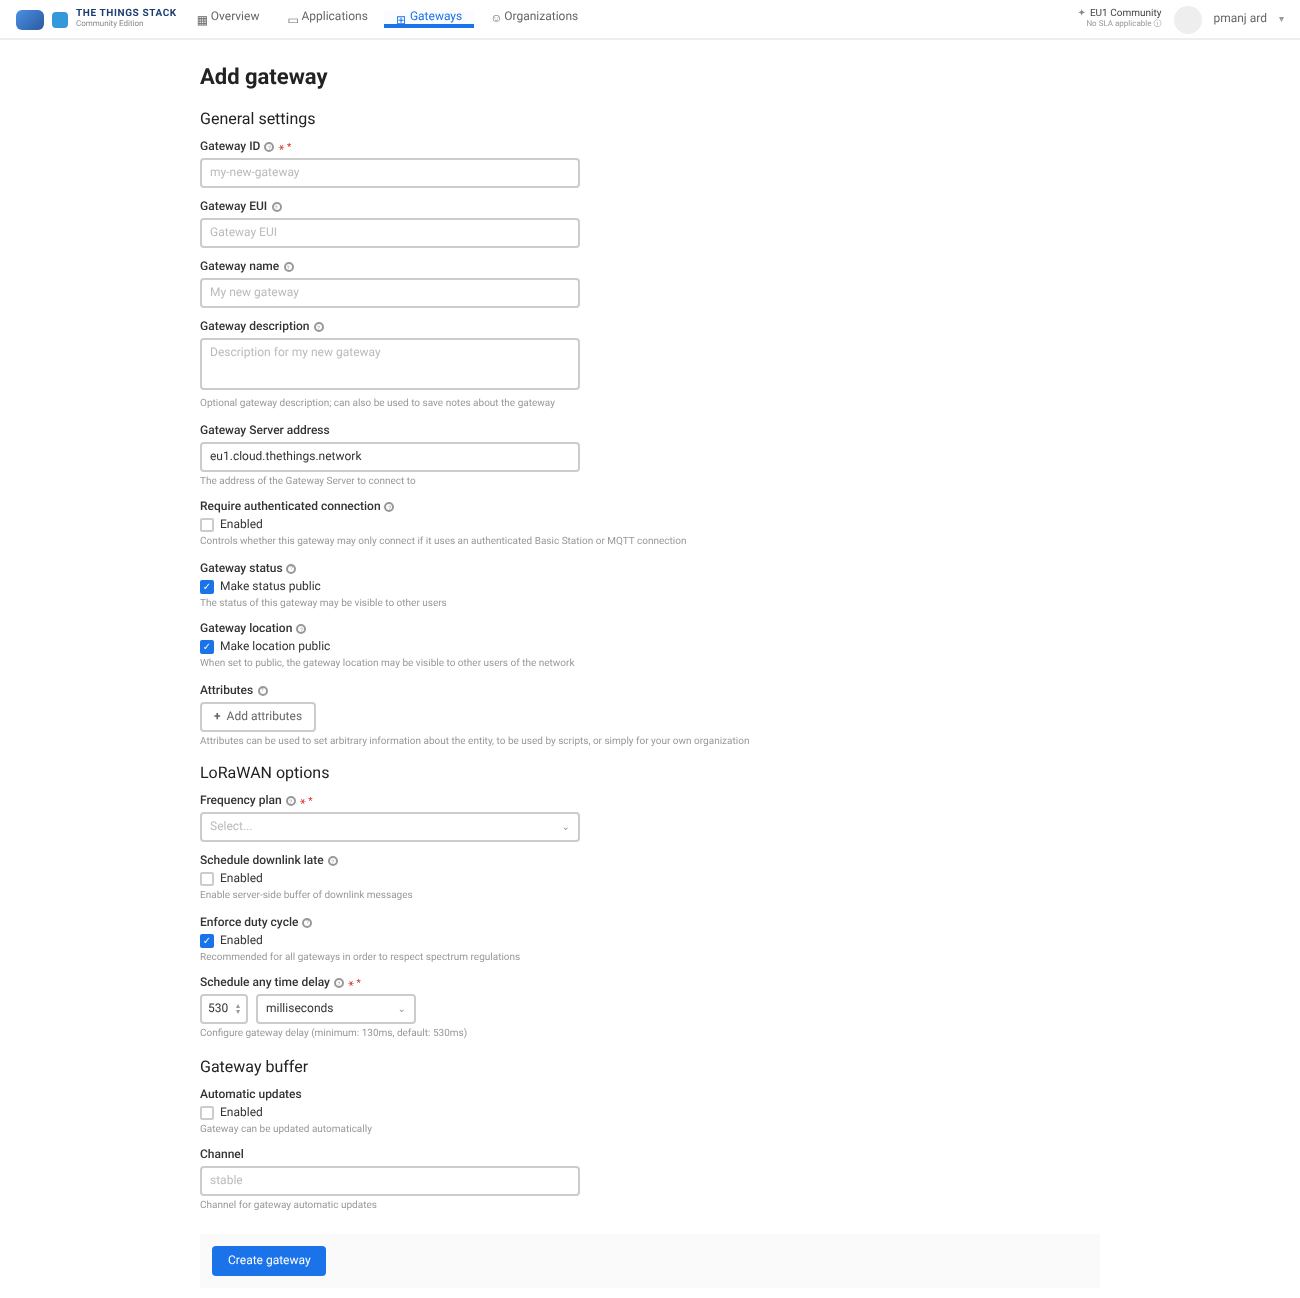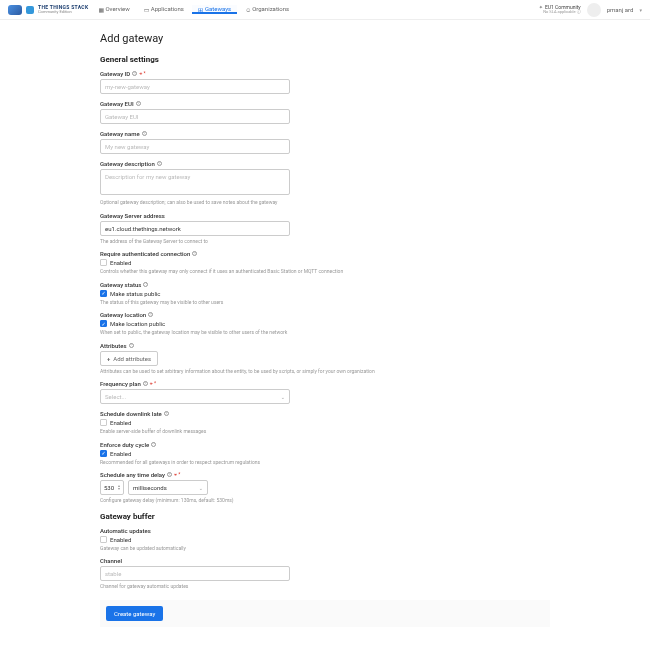--- a/index.html
+++ b/index.html
@@ -16,22 +16,22 @@
 .nav-tab.active{border-bottom-color:#1a73e8;color:#1a73e8;background:#fafcff}
 .nav-icon{width:5px;height:5px;display:inline-block}
 .top-right{display:flex;align-items:center;gap:6px}
 .cluster-info{text-align:right;line-height:1.1}
 .cluster-name{font-size:5px;color:#444;display:flex;align-items:center;gap:2px;justify-content:flex-end}
 .cluster-sub{font-size:4px;color:#999}
 .avatar{width:14px;height:14px;border-radius:50%;background:#eee}
 .user-name{font-size:6px;color:#666}
 .dropdown-caret{font-size:5px;color:#999}
 .page{padding:12px 100px 12px 100px;max-width:650px}
-h1{font-size:11px;font-weight:400;margin-bottom:10px;color:#222}
-h2{font-size:8px;font-weight:700;margin:8px 0 6px;color:#222}
+h1{font-size:11px;font-weight:700;margin-bottom:10px;color:#222}
+h2{font-size:8px;font-weight:400;margin:8px 0 6px;color:#222}
 .field{margin-bottom:6px}
 .label-row{display:flex;align-items:center;gap:2px;margin-bottom:2px}
 .label{font-size:6px;font-weight:500;color:#333}
 .help-icon{width:5px;height:5px;border:.5px solid #999;border-radius:50%;font-size:3px;color:#999;display:inline-flex;align-items:center;justify-content:center}
 .req{color:#d93025;font-size:5px}
 input[type=text],textarea,select,.select-box{width:190px;padding:3px 4px;font-size:6px;border:1px solid #ccc;border-radius:2px;background:#fff;color:#333}
 input::placeholder,textarea::placeholder{color:#bbb}
 textarea{height:26px;resize:none}
 .hint{font-size:5px;color:#999;margin-top:2px;line-height:1.3}
 .check-row{display:flex;align-items:center;gap:3px;margin:2px 0}
@@ -184,20 +184,21 @@
         <span class="label">Attributes</span>
         <span class="help-icon">?</span>
       </div>
     <button class="add-attr">
         <span class="plus">+</span>
         <span>Add attributes</span>
       </button>
     <div class="hint">Attributes can be used to set arbitrary information about the entity, to be used by scripts, or simply for your own organization</div>
   </div>
 
+  <h2>LoRaWAN options</h2>
 
   <div class="field">
     <div class="label-row">
         <span class="label">Frequency plan</span>
         <span class="help-icon">?</span>
         <span class="req">⚹ *</span>
       </div>
     <div class="select-box">
         <span class="select-placeholder">Select...</span>
         <span class="select-caret">⌄</span>

